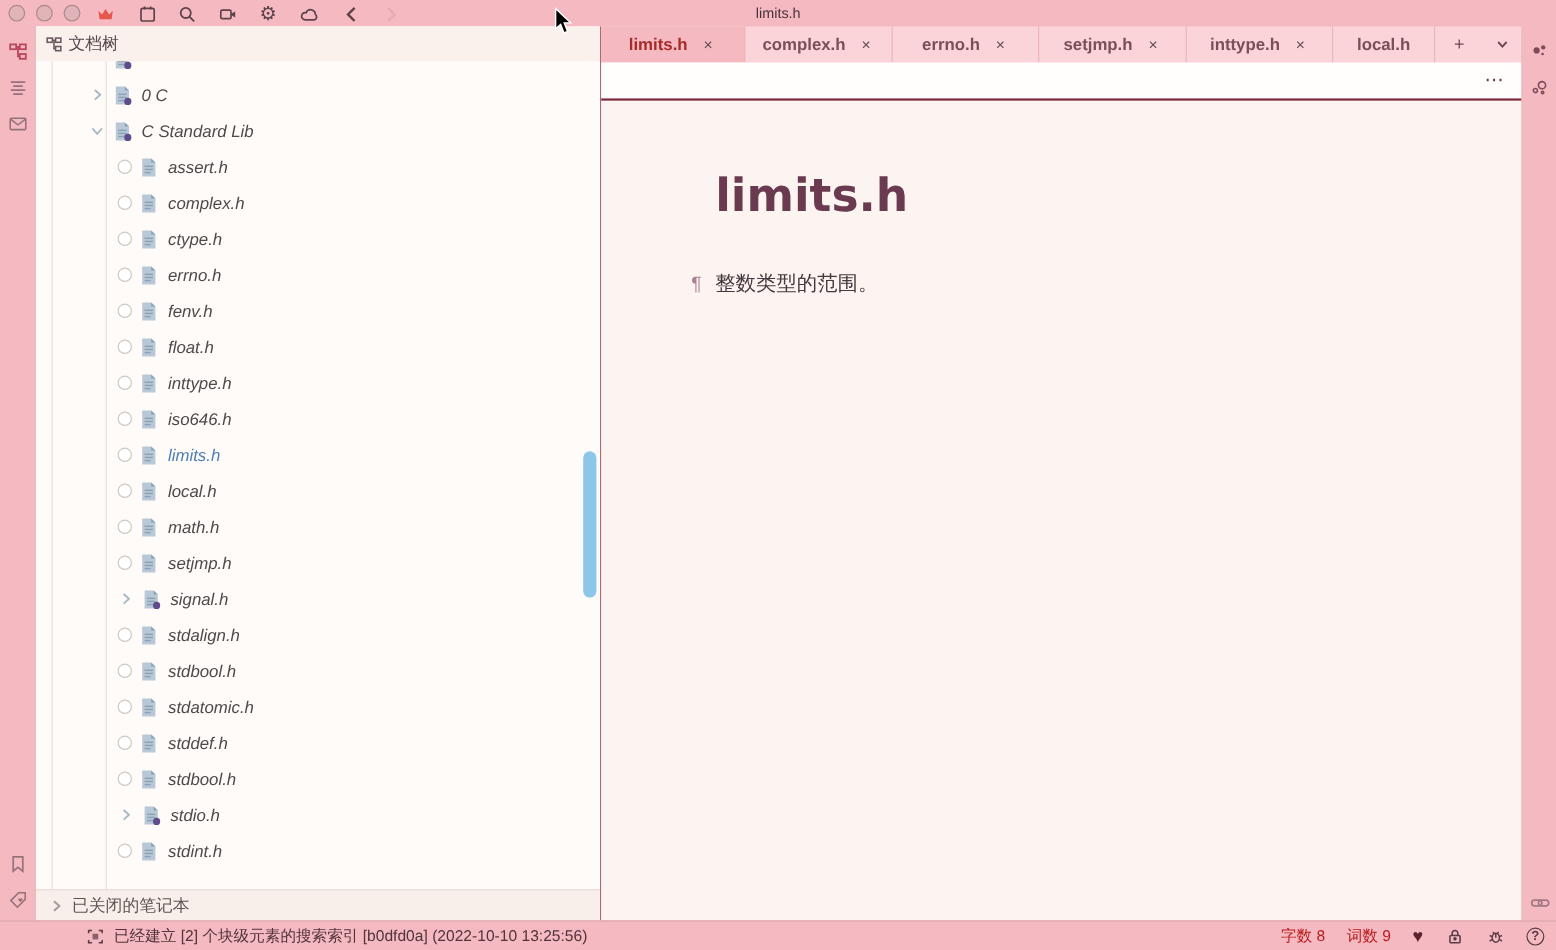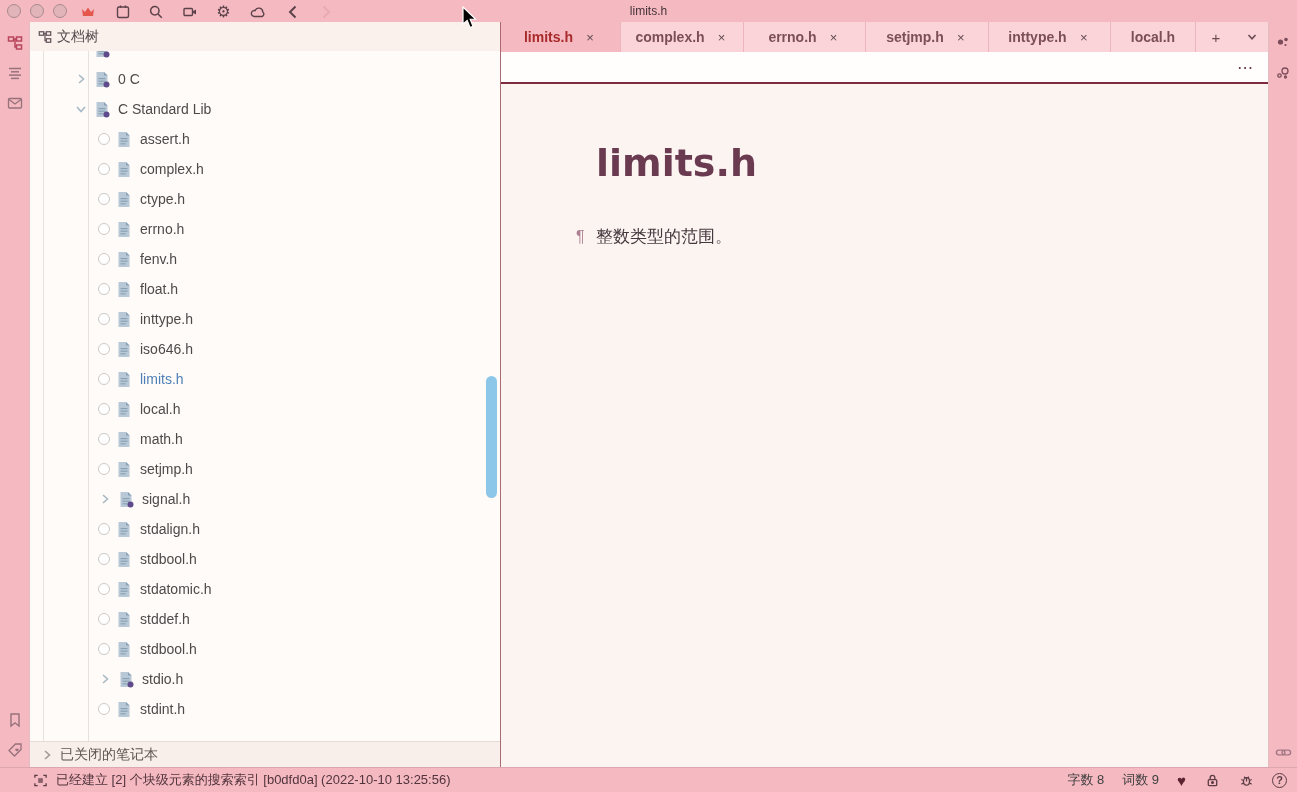--- a/index.html
+++ b/index.html
@@ -45,21 +45,21 @@
   .tree-rows { margin-top:-17px; }
   .tree-row { height:30px; display:flex; align-items:center; font-size:14px; color:#4e4a4b; }
   .tree-row .gap { flex:0 0 auto; }
   .chev { width:14px; height:14px; color:#a9b9c3; flex:0 0 auto; }
   .chev svg { width:14px; height:14px; display:block; }
   .chev.open svg { transform:rotate(90deg); }
   .bullet { width:12px; height:12px; border:1px solid #cfc9c5; border-radius:50%;
             background:#fff; flex:0 0 auto; }
   .doc-ic { width:16px; height:17px; margin:0 8px 0 6px; flex:0 0 auto; position:relative; }
   .doc-ic svg { width:16px; height:17px; display:block; }
-  .tree-label { white-space:nowrap; }
+  .tree-label { white-space:nowrap;font-style:italic; }
   .tree-label.selected { color:#4e7fb7; }
   .scroll-thumb { position:absolute; right:3px; top:325px; width:11px; height:122px;
                   border-radius:6px; background:#8cc7e9; }
   .closed-section { flex:0 0 auto; height:26px; background:#f8eeea; border-top:1px solid #e6dad5;
                     display:flex; align-items:center; padding-left:10px; font-size:14px; color:#5d5551; }
   .closed-section .chev { color:#a39a96; margin-right:6px; }
 
   
   .main { flex:1 1 auto; display:flex; flex-direction:column; min-width:0; }
   .tabbar { height:30px; background:#fad4d9; display:flex; flex:0 0 auto; }
@@ -90,24 +90,24 @@
                  display:flex; flex-direction:column; align-items:center; position:relative; }
   .right-strip .strip-icon { color:#7c4c5a; }
   .link-ic { position:absolute; bottom:6px; left:0; width:100%; display:flex; justify-content:center;
              color:#a37884; }
   .link-ic svg { width:17px; height:17px; }
 
   
   .statusbar { position:absolute; left:0; bottom:0; width:1297px; height:25px; background:#f5b9c1;
                border-top:1px solid #dda7b0; display:flex; align-items:center; font-size:13px;
                color:#51343c; }
-  .status-left { display:flex; align-items:center; padding-left:33px; gap:8px; flex:1 1 auto; }
+  .status-left { display:flex; align-items:center; padding-left:33px; gap:8px; flex:1 1 auto;margin-left:39px; }
   .status-left svg { width:15px; height:15px; color:#5c3c44; }
   .status-right { display:flex; align-items:center; gap:18px; padding-right:10px; }
-  .status-right .cnt { color:#404040; }
+  .status-right .cnt { color:#b91c1c; }
   .heart { color:#5c2430; font-size:15px; }
   .sicon { width:16px; height:16px; color:#5c3c44; display:flex; align-items:center; justify-content:center; }
   .sicon svg { width:15px; height:15px; }
   .help-circ { width:15px; height:15px; border:1.4px solid #5c3c44; border-radius:50%;
                font-size:11px; line-height:13px; text-align:center; color:#5c3c44; font-weight:bold; }
 
   
   .cursor { position:absolute; left:462px; top:6px; width:17px; height:24px; pointer-events:none; z-index:99; }
 </style>
 </head>

